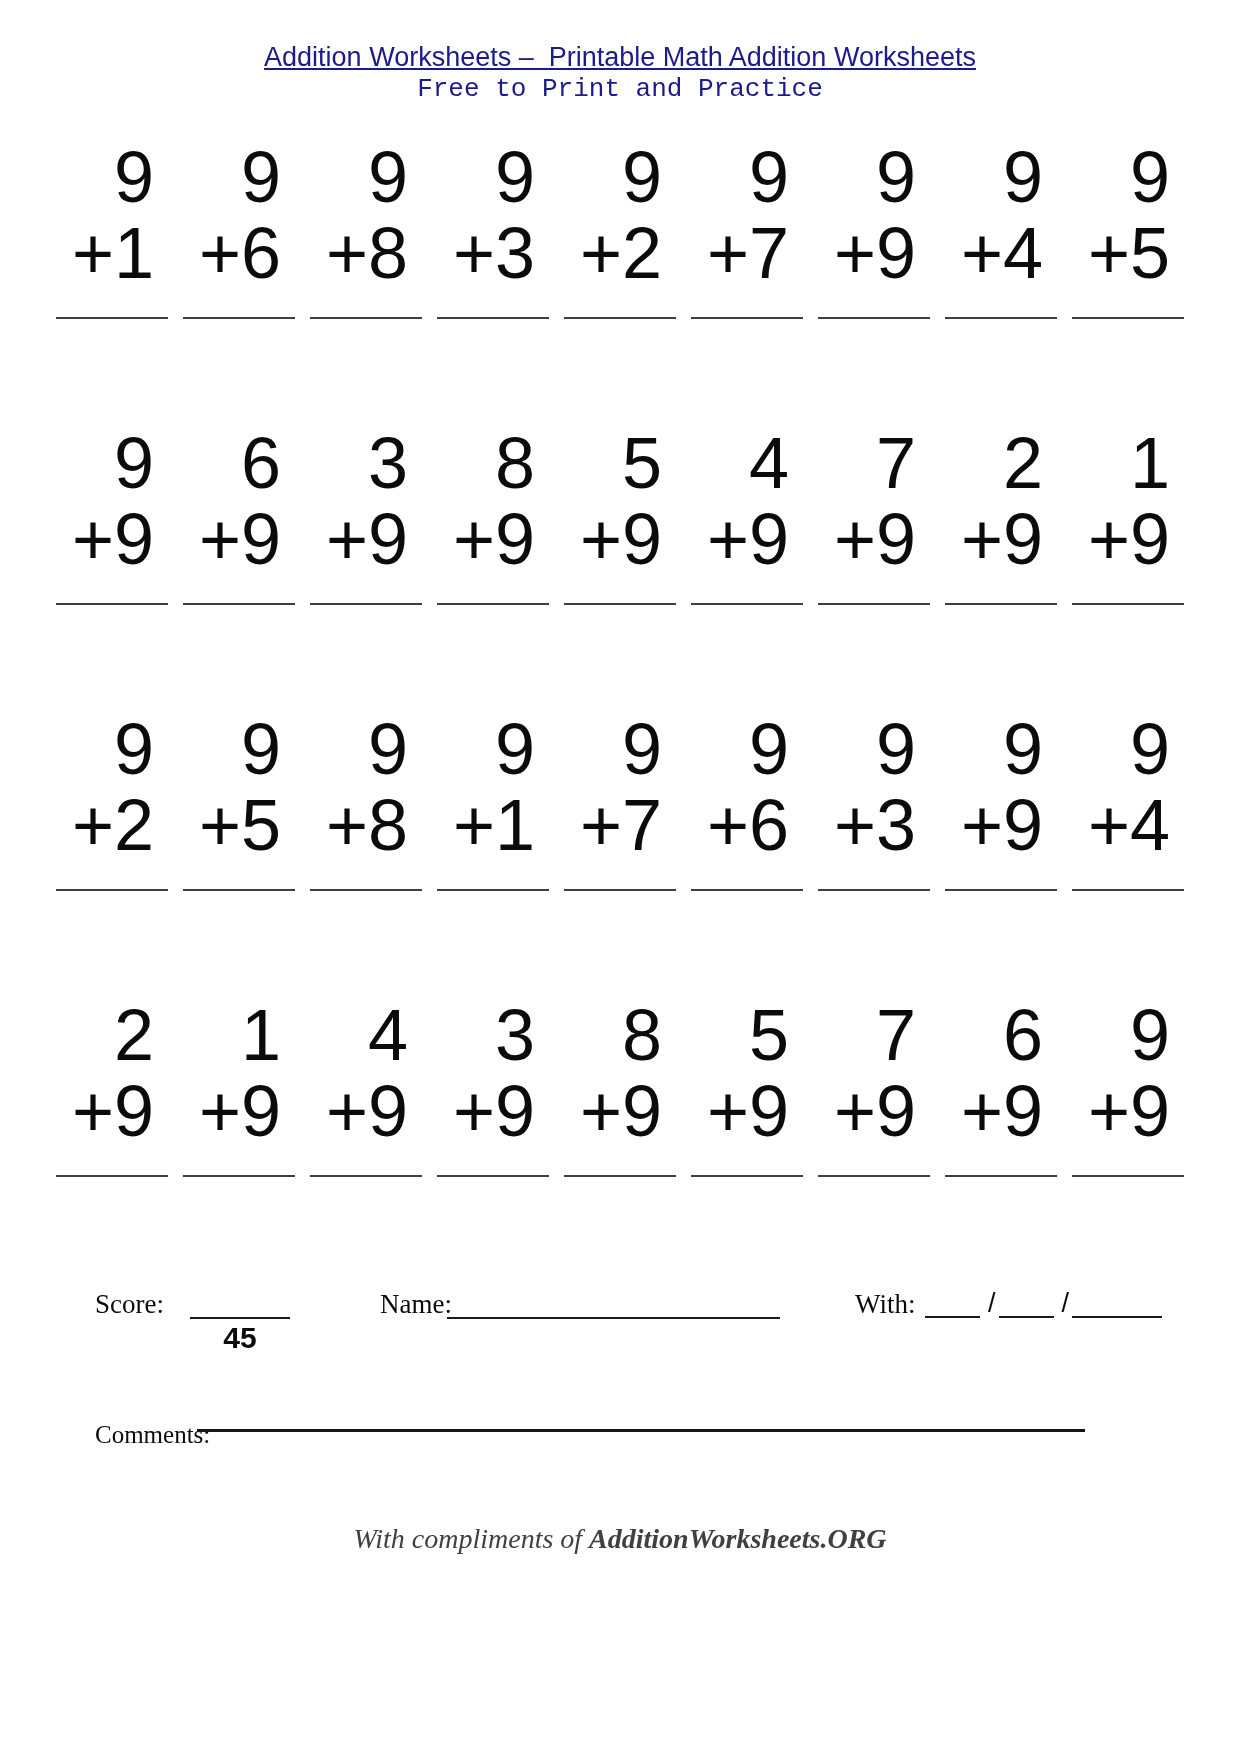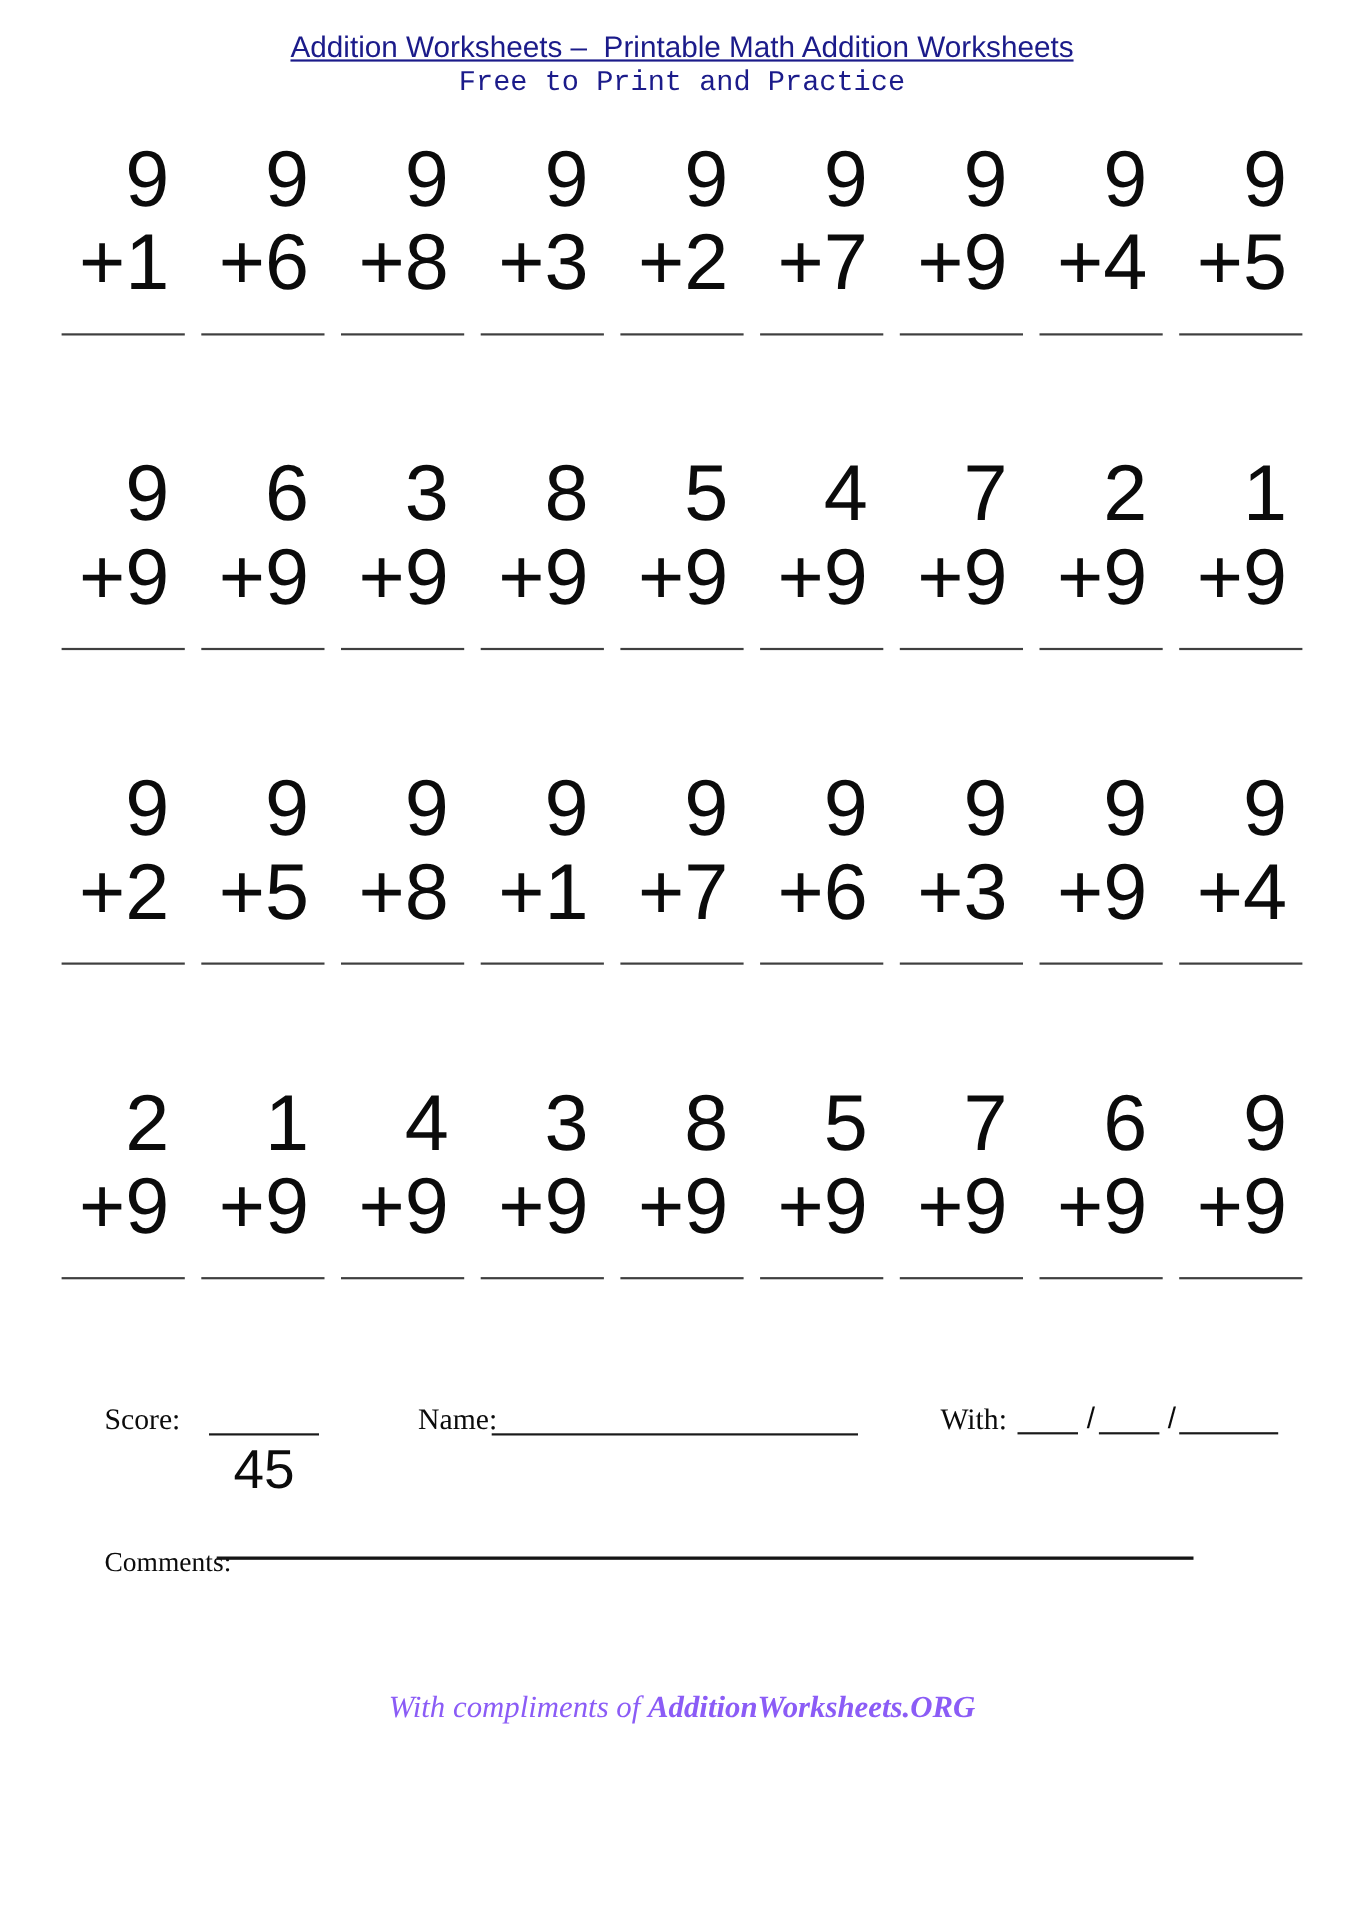--- a/index.html
+++ b/index.html
@@ -11,21 +11,21 @@
     width: 1240px;
     height: 1754px;
     position: relative;
     font-family: "Liberation Sans", sans-serif;
     color: #0b0b0b;
     overflow: hidden;
   }
 
   
   .header {
-    padding-top: 28px;
+    padding-top: 42px;
     text-align: center;
     color: #1b1b8a;
     line-height: 1.18;
   }
   .header .title {
     font-size: 27px;
     text-decoration: underline;
     white-space: pre-wrap;
     cursor: pointer;
   }
@@ -74,21 +74,22 @@
     top: 0;
   }
   .lbl-score   { left: 95px; }
   .blank-score { left: 190px; width: 100px; }
   .score-value {
     position: absolute;
     left: 190px;
     width: 100px;
     top: 38px;
     text-align: center;
-    font-size: 50px;
+    font-size: 30px;
+    font-weight: bold;
   }
   .lbl-name    { left: 380px; }
   .blank-name  { left: 447px; width: 333px; }
   .lbl-date    { left: 855px; }
   .date-group {
     position: absolute;
     left: 925px;
     top: 0;
     display: flex;
     align-items: flex-end;
@@ -111,27 +112,27 @@
     position: absolute;
     left: 197px;
     top: 90px;
     width: 888px;
     height: 56px;
     border-bottom: 3px solid #151515;
   }
 
   
   .footer {
-    margin-top: 64px;
+    margin-top: 36px;
     text-align: center;
     font-family: "Liberation Serif", serif;
     font-style: italic;
     font-size: 28px;
     line-height: 39px;
-    color: #8b5cf6;
+    color: #404040;
   }
   .footer .strong { font-weight: bold; }
 </style>
 </head>
 <body>
 
 <div class="header">
   <div class="title">Addition Worksheets –  Printable Math Addition Worksheets</div>
   <div class="subtitle">Free to Print and Practice</div>
 </div>

